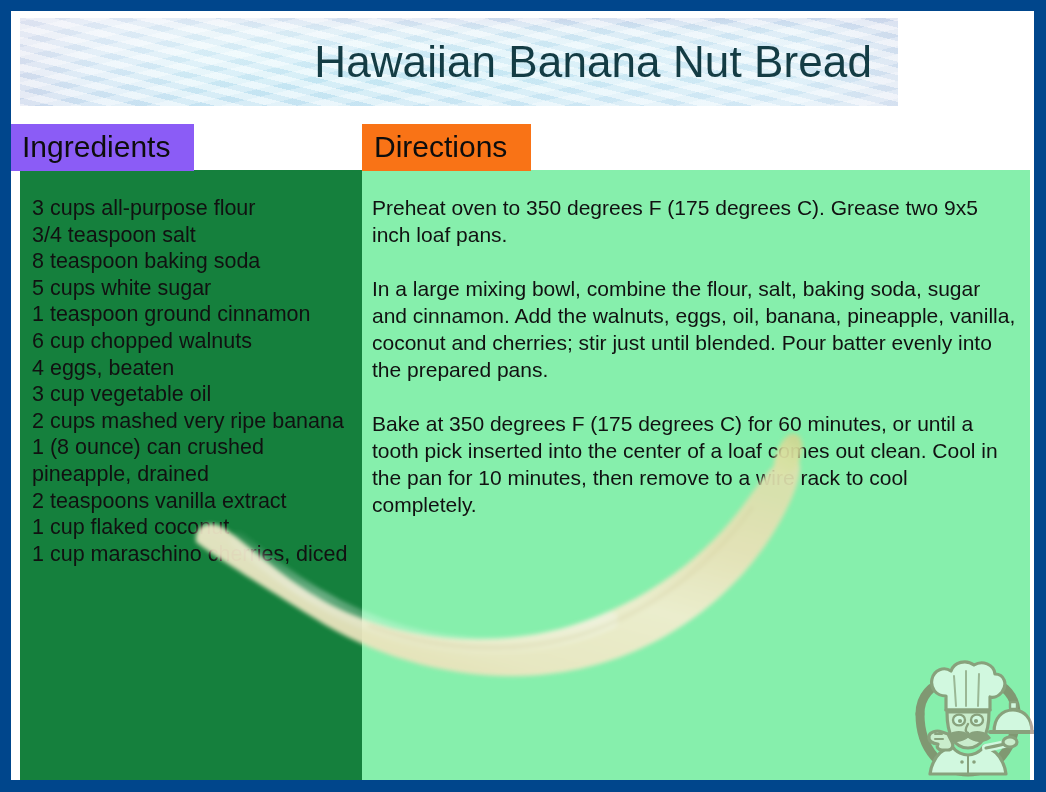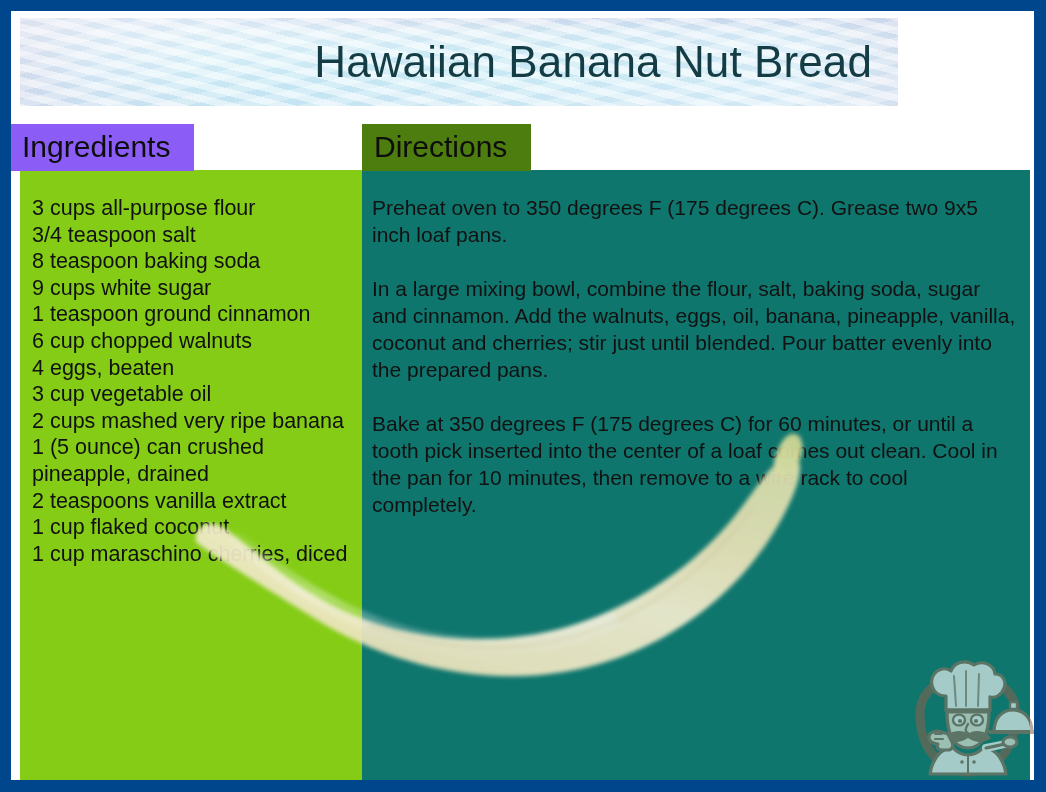--- a/index.html
+++ b/index.html
@@ -92,42 +92,42 @@
     white-space: nowrap;
   }
   #tab-ingredients {
     left: 10px;
     top: 124px;
     background: #8b5cf6;
   }
   #tab-directions {
     left: 362px;
     top: 124px;
-    background: #4d7c0f;
+    background: #f97316;
   }
 
   
   .panel {
     position: absolute;
     box-sizing: border-box;
     overflow: hidden;
   }
   #panel-ingredients {
     left: 20px;
     top: 170px;
     width: 363px;
     height: 615px;
-    background: #84cc16;
+    background: #15803d;
   }
   #panel-directions {
     left: 362px;
     top: 170px;
     width: 668px;
     height: 615px;
-    background: #0f766e;
+    background: #86efac;
   }
 
   .panel-inner {
     position: relative;
     z-index: 4;
     padding: 26px 14px 0 12px;
   }
 
   
   .ingredient-line {
@@ -194,27 +194,27 @@
   </div>
   <div class="tab" id="tab-directions">
     <span>Directions</span>
   </div>
 
   <div class="panel" id="panel-ingredients">
     <div class="panel-inner" id="ingredients-list">
         <div class="ingredient-line">3 cups all-purpose flour</div>
         <div class="ingredient-line">3/4 teaspoon salt</div>
         <div class="ingredient-line">8 teaspoon baking soda</div>
-        <div class="ingredient-line">9 cups white sugar</div>
+        <div class="ingredient-line">5 cups white sugar</div>
         <div class="ingredient-line">1 teaspoon ground cinnamon</div>
         <div class="ingredient-line">6 cup chopped walnuts</div>
         <div class="ingredient-line">4 eggs, beaten</div>
         <div class="ingredient-line">3 cup vegetable oil</div>
         <div class="ingredient-line">2 cups mashed very ripe banana</div>
-        <div class="ingredient-line">1 (5 ounce) can crushed</div>
+        <div class="ingredient-line">1 (8 ounce) can crushed</div>
         <div class="ingredient-line">pineapple, drained</div>
         <div class="ingredient-line">2 teaspoons vanilla extract</div>
         <div class="ingredient-line">1 cup flaked coconut</div>
         <div class="ingredient-line">1 cup maraschino cherries, diced</div>
       </div>
   </div>
 
   <div class="panel" id="panel-directions">
     <div class="panel-inner" id="directions-body">
         <p class="direction-para">Preheat oven to 350 degrees F (175 degrees C). Grease two 9x5 inch loaf pans.</p>

